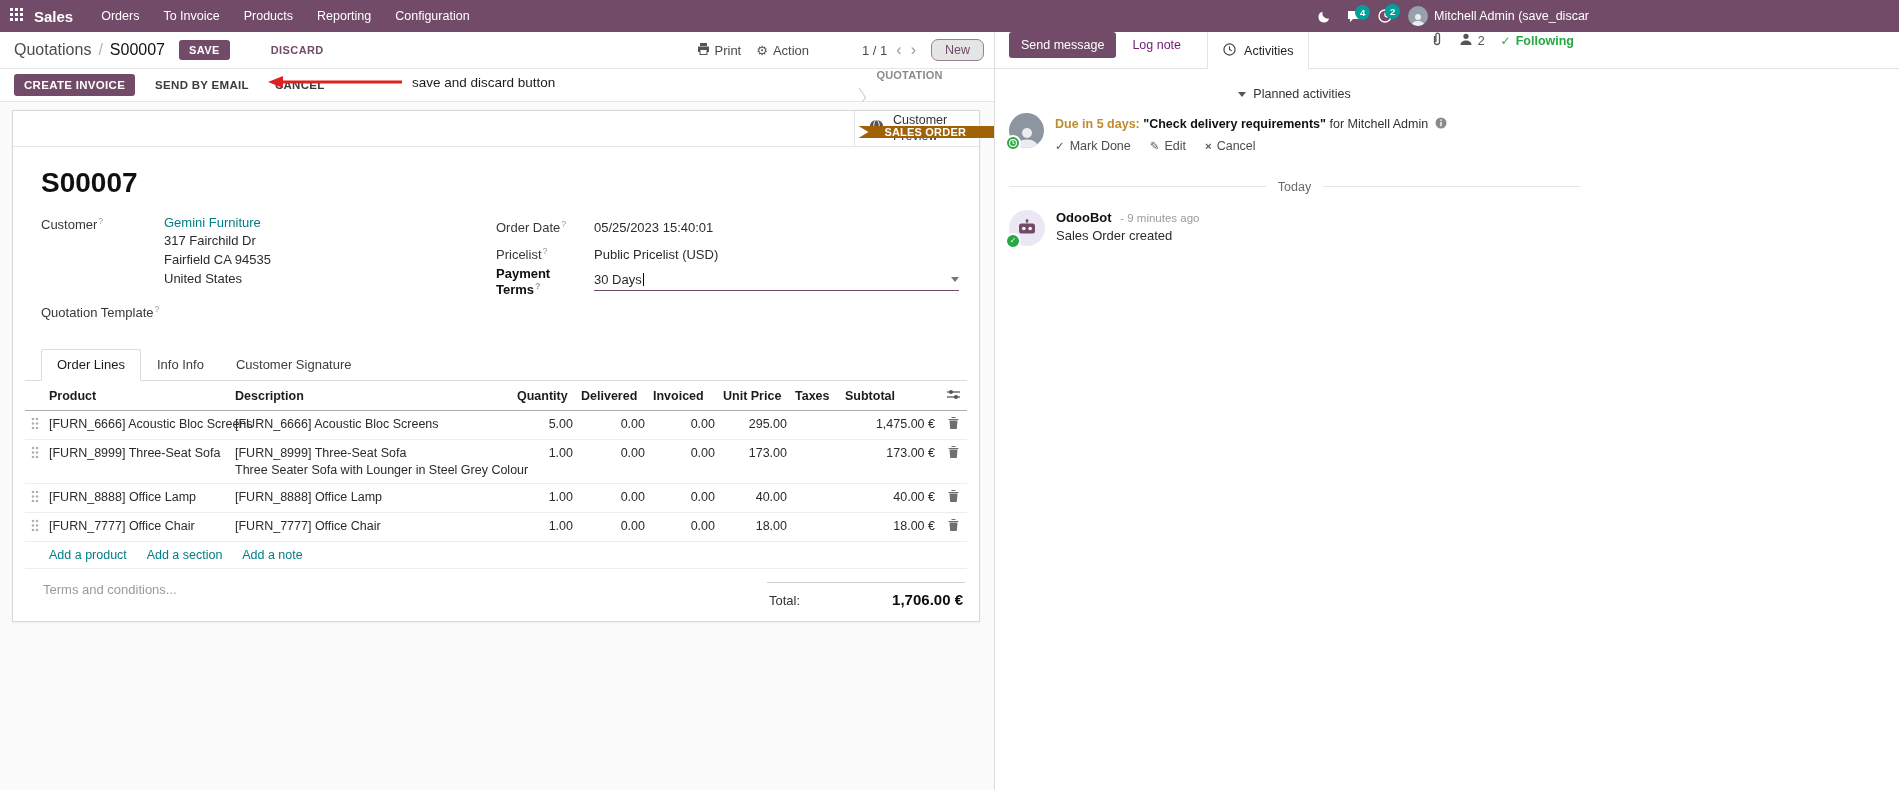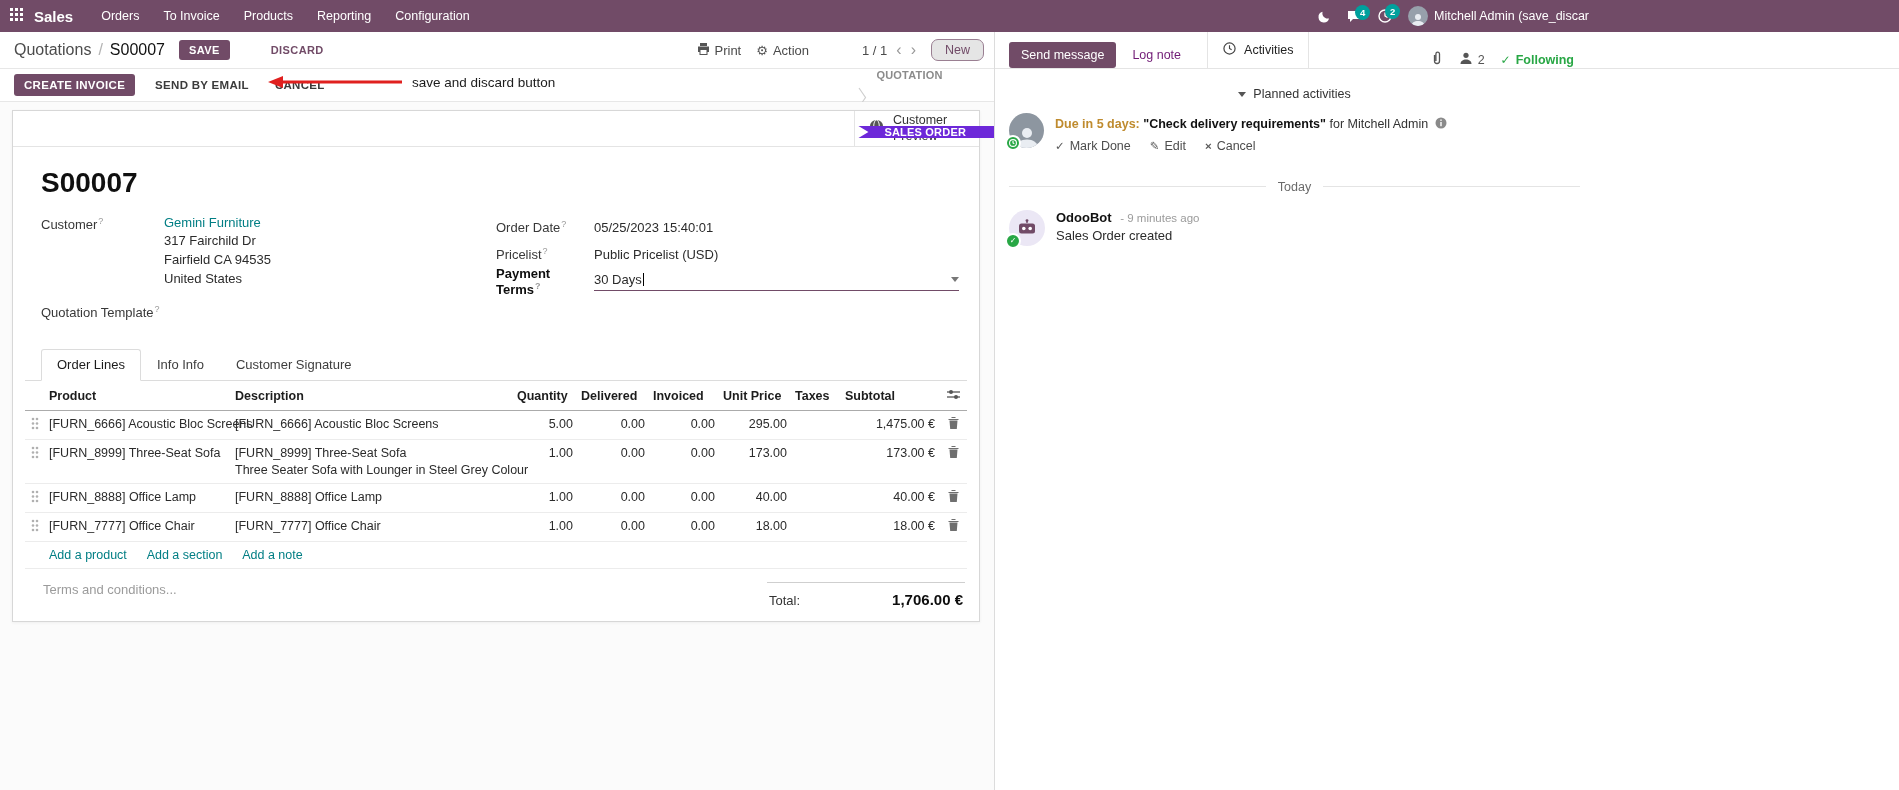--- a/index.html
+++ b/index.html
@@ -42,21 +42,21 @@
   .annotation-label { font-size:13.5px; color:#1c1c1c; white-space:nowrap; }
 
   
   .statusbar { height:33px; flex:none; display:flex; align-items:stretch; padding-left:14px; border-bottom:1px solid #e7e7e7; background:#fff; }
   .sb-left { display:flex; align-items:center; gap:14px; }
   .btn-primary-sm { background:#714B67; color:#fff; font-size:11.5px; font-weight:600; letter-spacing:.3px; padding:5px 10px; border-radius:3px; }
   .btn-flat-sm { color:#3b3b3b; font-size:11.5px; font-weight:600; letter-spacing:.3px; padding:5px 6px; }
   .stages { margin-left:auto; display:flex; align-items:stretch;flex-direction:column; }
   .stage { display:flex; align-items:center; padding:0 18px; color:#8b8b8b; font-size:11px; font-weight:600; letter-spacing:.2px; }
   .stage-sep { display:flex; align-items:center; }
-  .stage.active { background:#6d28d9; color:#fff; padding:0 22px 0 26px; clip-path:polygon(0 0,100% 0,100% 100%,0 100%,10px 50%); }
+  .stage.active { background:#a16207; color:#fff; padding:0 22px 0 26px; clip-path:polygon(0 0,100% 0,100% 100%,0 100%,10px 50%); }
 
   
   .content { flex:1; background:#fbfbfb; padding:8px 14px 0 12px; overflow:hidden; }
   .form-card { background:#fff; border:1px solid #d7d7d7; box-shadow:0 1px 3px rgba(0,0,0,.05); height:512px; }
   .card-strip { height:36px; border-bottom:1px solid #e4e4e4; display:flex; justify-content:flex-end; }
   .preview-btn { border-left:1px solid #e4e4e4; display:flex; align-items:center; gap:9px; padding:0 14px; width:125px; color:#333; font-size:12.5px; line-height:1.25; text-align:left; }
   .card-body { padding:0 12px; }
   .sheet-title { margin:20px 0 16px 16px; font-size:28px; font-weight:600; color:#101010; }
   .fields { display:flex; margin:0 6px 0 16px; }
   .fields-left { width:455px; flex:none; }
@@ -93,21 +93,21 @@
   .add-links a { margin-right:17px; }
 
   .sheet-footer { display:flex; align-items:flex-start; padding:13px 2px 0 18px; }
   .terms { color:#9b9b9b; }
   .total-box { margin-left:auto; width:198px; border-top:1px solid #cfcfcf; padding:8px 2px 0 2px; display:flex; align-items:baseline; justify-content:space-between; }
   .total-label { color:#333; }
   .total-value { font-size:15px; font-weight:700; color:#0d0d0d; }
 
   
   .chatter-topbar { height:37px; flex:none; border-bottom:1px solid #e4e4e4; }
-  .chatter-topbar-inner { width:585px; height:100%; display:flex; align-items:flex-end; padding-left:14px; }
+  .chatter-topbar-inner { width:585px; height:100%; display:flex; align-items:flex-start; padding-left:14px; }
   .btn-send { background:#714B67; color:#fff; font-size:12.5px; padding:6px 12px; border-radius:3px; }
   .btn-lognote { color:#701a75; font-size:12.5px; padding:6px 12px; margin-left:4px; }
   .activities-tab { height:37px; display:flex; align-items:center; gap:8px; padding:0 15px; border-left:1px solid #e4e4e4; border-right:1px solid #e4e4e4; background:#fff; margin-left:14px; font-size:12.5px; color:#222; }
   .chatter-tools { margin-left:auto; display:flex; align-items:center; gap:16px; padding-right:6px; }
   .followers { display:flex; align-items:center; gap:5px; color:#555; font-size:12.5px; }
   .following { display:flex; align-items:center; gap:5px; color:#28a745; font-size:12.5px; font-weight:600; }
   .following .glyph { font-size:12px; }
 
   .chatter-content { padding:12px 0 0 14px; width:599px; }
   .section-head { width:571px; display:flex; align-items:center; justify-content:center; gap:7px; color:#333; font-size:12.5px; margin:6px 0 12px; }

